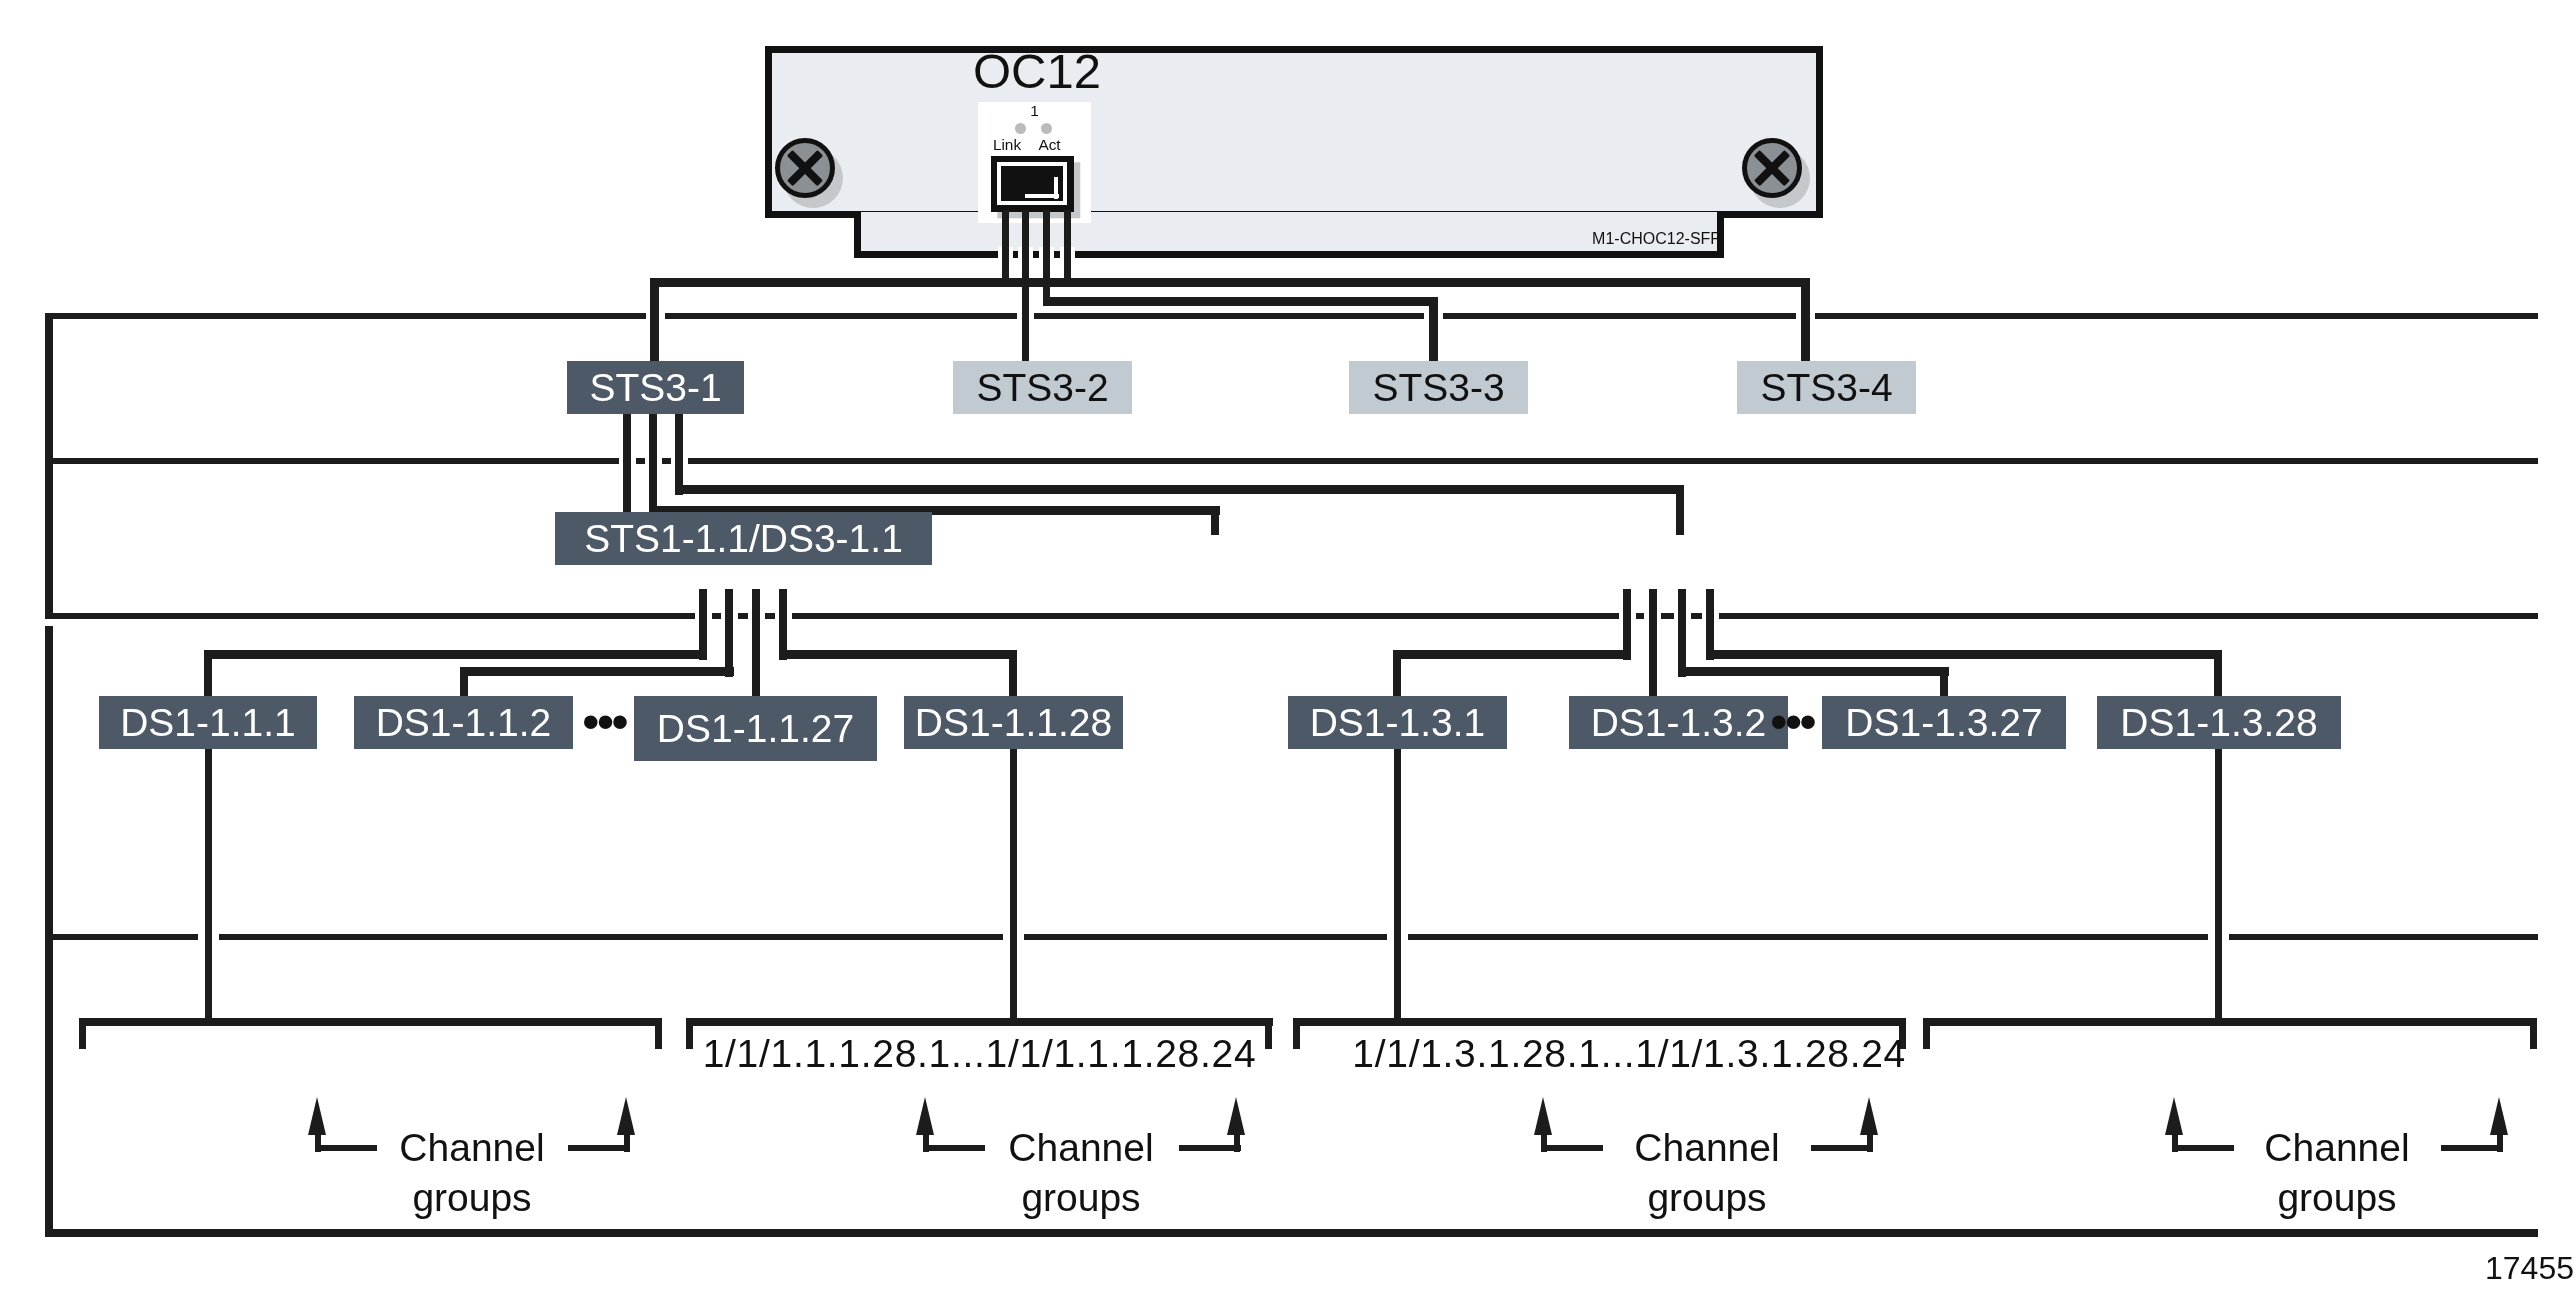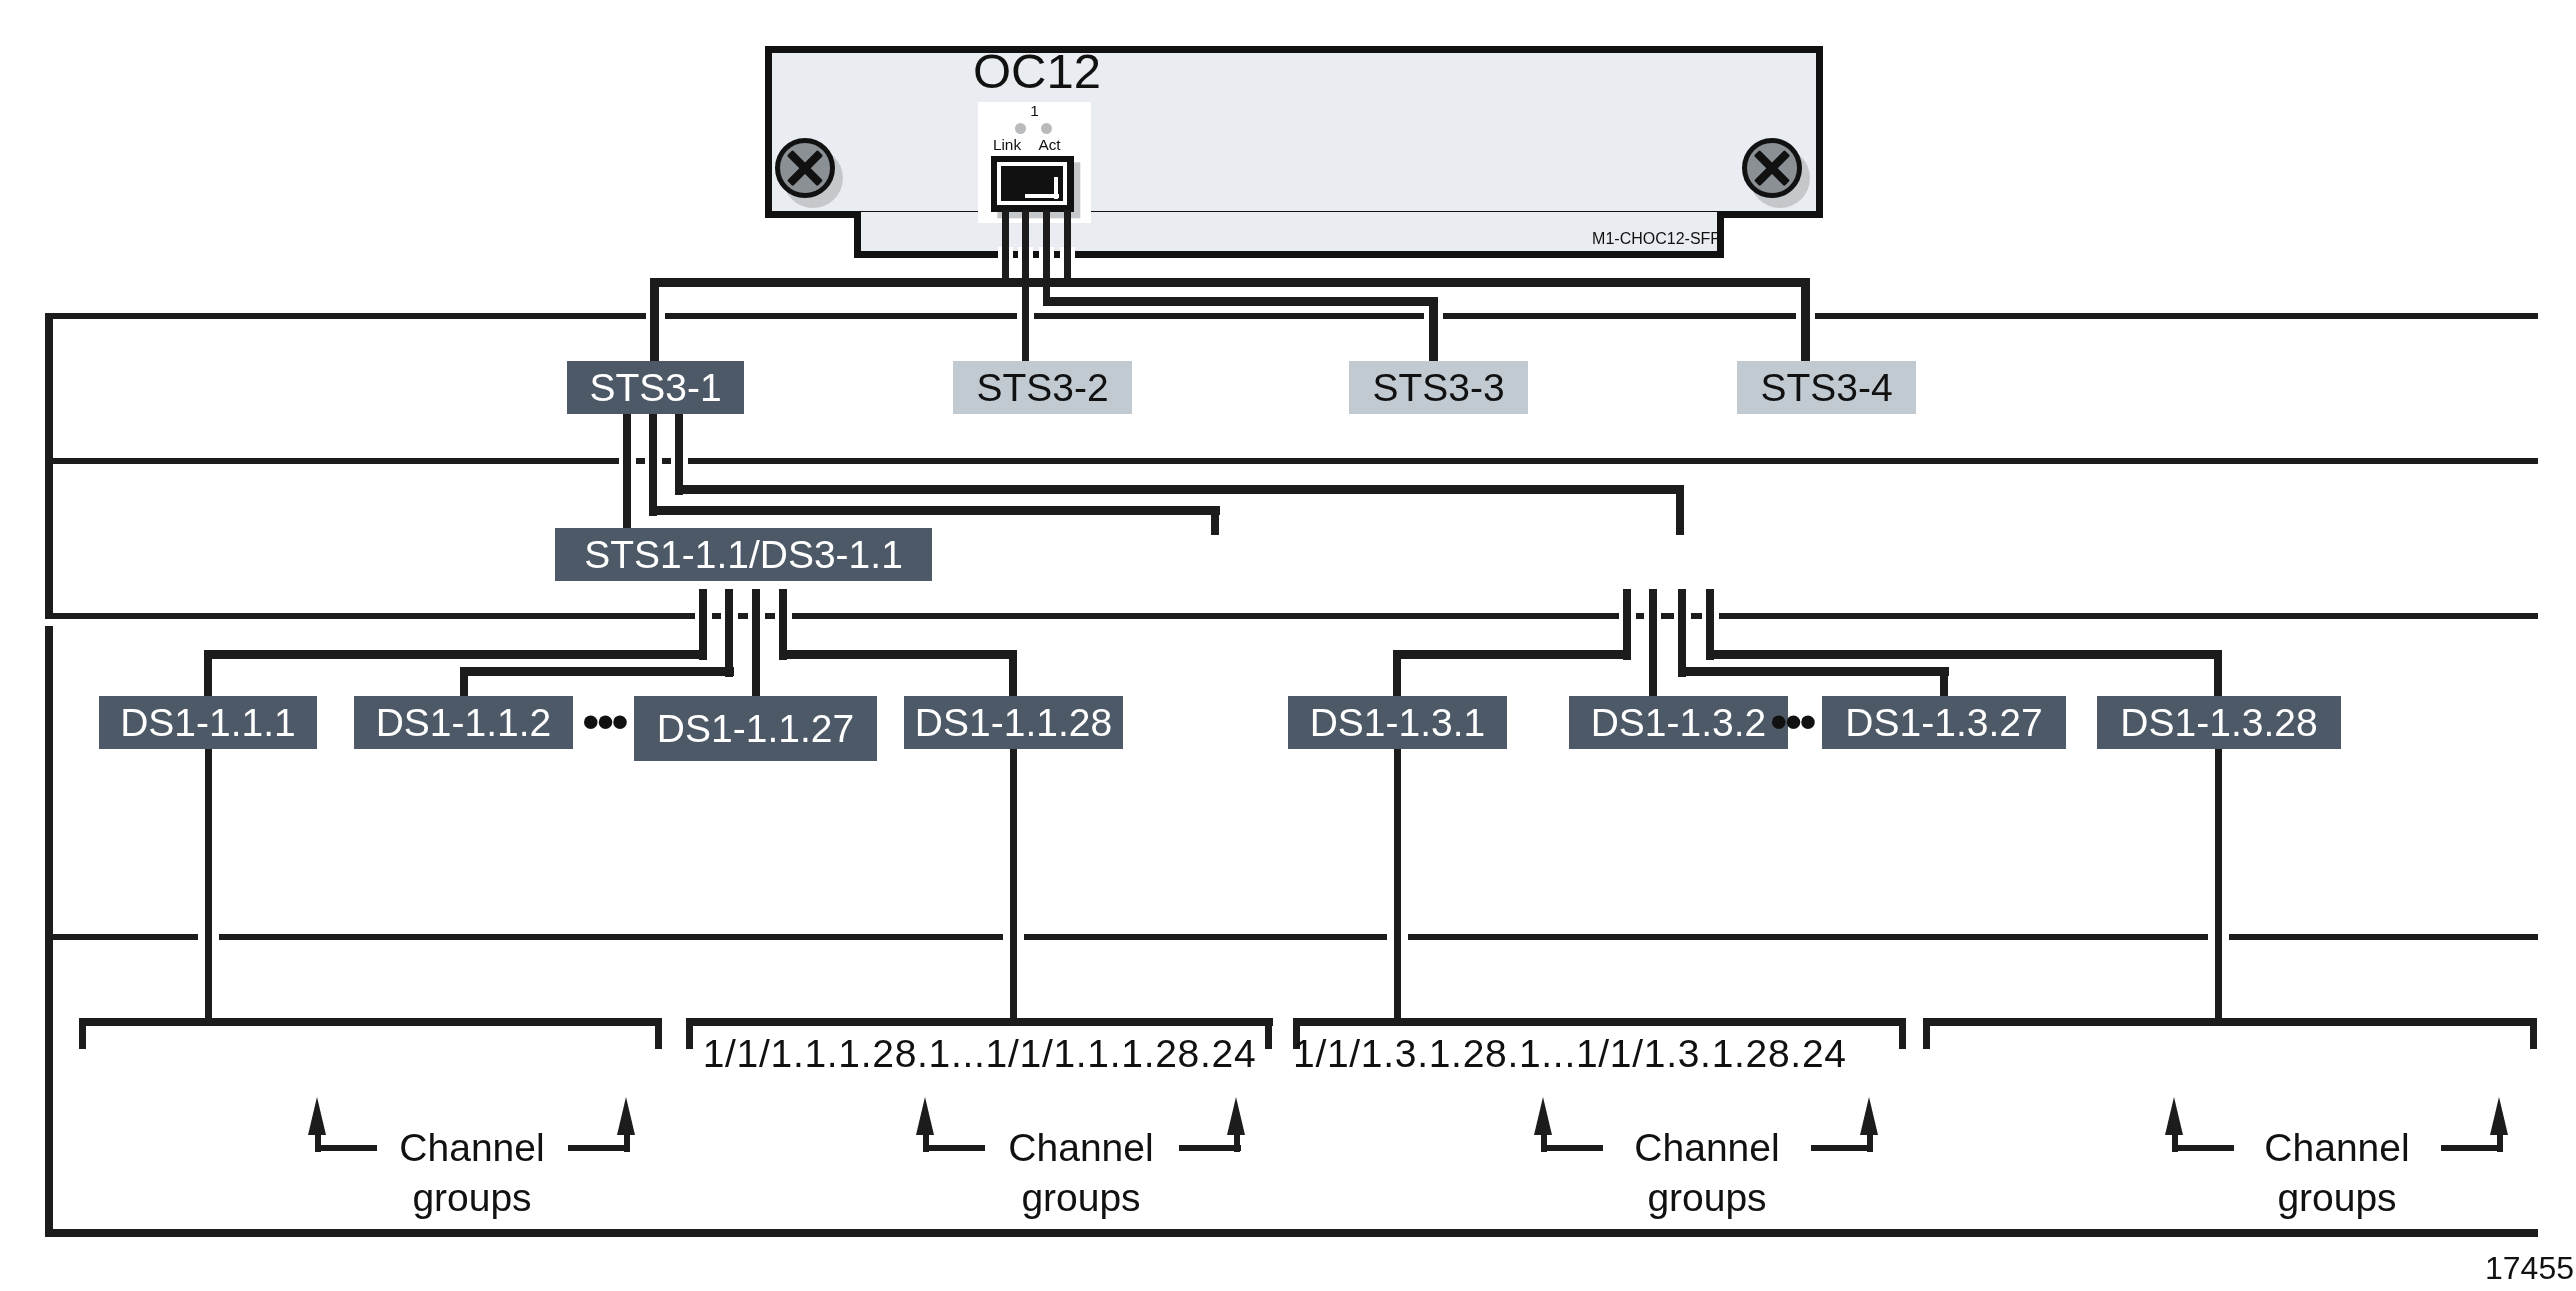--- a/index.html
+++ b/index.html
@@ -147,21 +147,21 @@
   <div class="c" style="left:1899px;top:1018px;width:7px;height:31px;"></div>
   <div class="c" style="left:1923px;top:1018px;width:614px;height:8.4px;"></div>
   <div class="c" style="left:1923px;top:1018px;width:7px;height:31px;"></div>
   <div class="c" style="left:2530px;top:1018px;width:7px;height:31px;"></div>
 
   <div class="box dark" style="left:567px;top:361px;width:177px;height:53px;">STS3-1</div>
   <div class="box light" style="left:953px;top:361px;width:179px;height:53px;">STS3-2</div>
   <div class="box light" style="left:1349px;top:361px;width:179px;height:53px;">STS3-3</div>
   <div class="box light" style="left:1737px;top:361px;width:179px;height:53px;">STS3-4</div>
 
-  <div class="box dark" style="left:555px;top:528px;width:377px;height:53px;">STS1-1.1/DS3-1.1</div>
+  <div class="box dark" style="left:555px;top:512px;width:377px;height:53px;">STS1-1.1/DS3-1.1</div>
 
   <div class="box dark" style="left:99px;top:696px;width:218px;height:53px;">DS1-1.1.1</div>
   <div class="box dark" style="left:354px;top:696px;width:219px;height:53px;">DS1-1.1.2</div>
   <div class="txt ctr" style="left:569px;top:690px;width:70px;height:63px;font-size:50px;letter-spacing:-2.8px;">•••</div>
   <div class="box dark" style="left:634px;top:696px;width:243px;height:65px;">DS1-1.1.27</div>
   <div class="box dark" style="left:904px;top:696px;width:219px;height:53px;">DS1-1.1.28</div>
 
   <div class="box dark" style="left:1288px;top:696px;width:219px;height:53px;">DS1-1.3.1</div>
   <div class="box dark" style="left:1542px;top:696px;width:219px;height:53px;margin-left:27px;">DS1-1.3.2</div>
   <div class="txt ctr" style="left:1757px;top:690px;width:70px;height:63px;font-size:50px;letter-spacing:-2.8px;">•••</div>
@@ -180,21 +180,21 @@
   <div class="txt" style="left:686px;top:1032px;width:587px;text-align:center;font-size:39px;letter-spacing:0.7px;">1/1/1.1.1.28.1...1/1/1.1.1.28.24</div>
   <div class="tri" style="left:916px;top:1097px;"></div>
   <div class="c" style="left:923px;top:1132px;width:6.3px;height:20.3px;"></div>
   <div class="c" style="left:923px;top:1145px;width:62px;height:6.3px;"></div>
   <div class="tri" style="left:1227px;top:1097px;"></div>
   <div class="c" style="left:1234px;top:1132px;width:6.3px;height:20.3px;"></div>
   <div class="c" style="left:1179px;top:1145px;width:62px;height:6.3px;"></div>
   <div class="txt" style="left:969px;top:1126px;width:224px;text-align:center;font-size:39px;">Channel</div>
   <div class="txt" style="left:969px;top:1176px;width:224px;text-align:center;font-size:39px;">groups</div>
 
-  <div class="txt" style="left:1293px;top:1032px;width:613px;text-align:left;font-size:39px;letter-spacing:0.7px;">1/1/1.3.1.28.1...1/1/1.3.1.28.24</div>
+  <div class="txt" style="left:1293px;top:1032px;width:613px;text-align:right;font-size:39px;letter-spacing:0.7px;">1/1/1.3.1.28.1...1/1/1.3.1.28.24</div>
   <div class="tri" style="left:1534px;top:1097px;"></div>
   <div class="c" style="left:1541px;top:1132px;width:6.3px;height:20.3px;"></div>
   <div class="c" style="left:1541px;top:1145px;width:62px;height:6.3px;"></div>
   <div class="tri" style="left:1860px;top:1097px;"></div>
   <div class="c" style="left:1867px;top:1132px;width:6.3px;height:20.3px;"></div>
   <div class="c" style="left:1811px;top:1145px;width:62px;height:6.3px;"></div>
   <div class="txt" style="left:1595px;top:1126px;width:224px;text-align:center;font-size:39px;">Channel</div>
   <div class="txt" style="left:1595px;top:1176px;width:224px;text-align:center;font-size:39px;">groups</div>
 
   <div class="tri" style="left:2165px;top:1097px;"></div>

